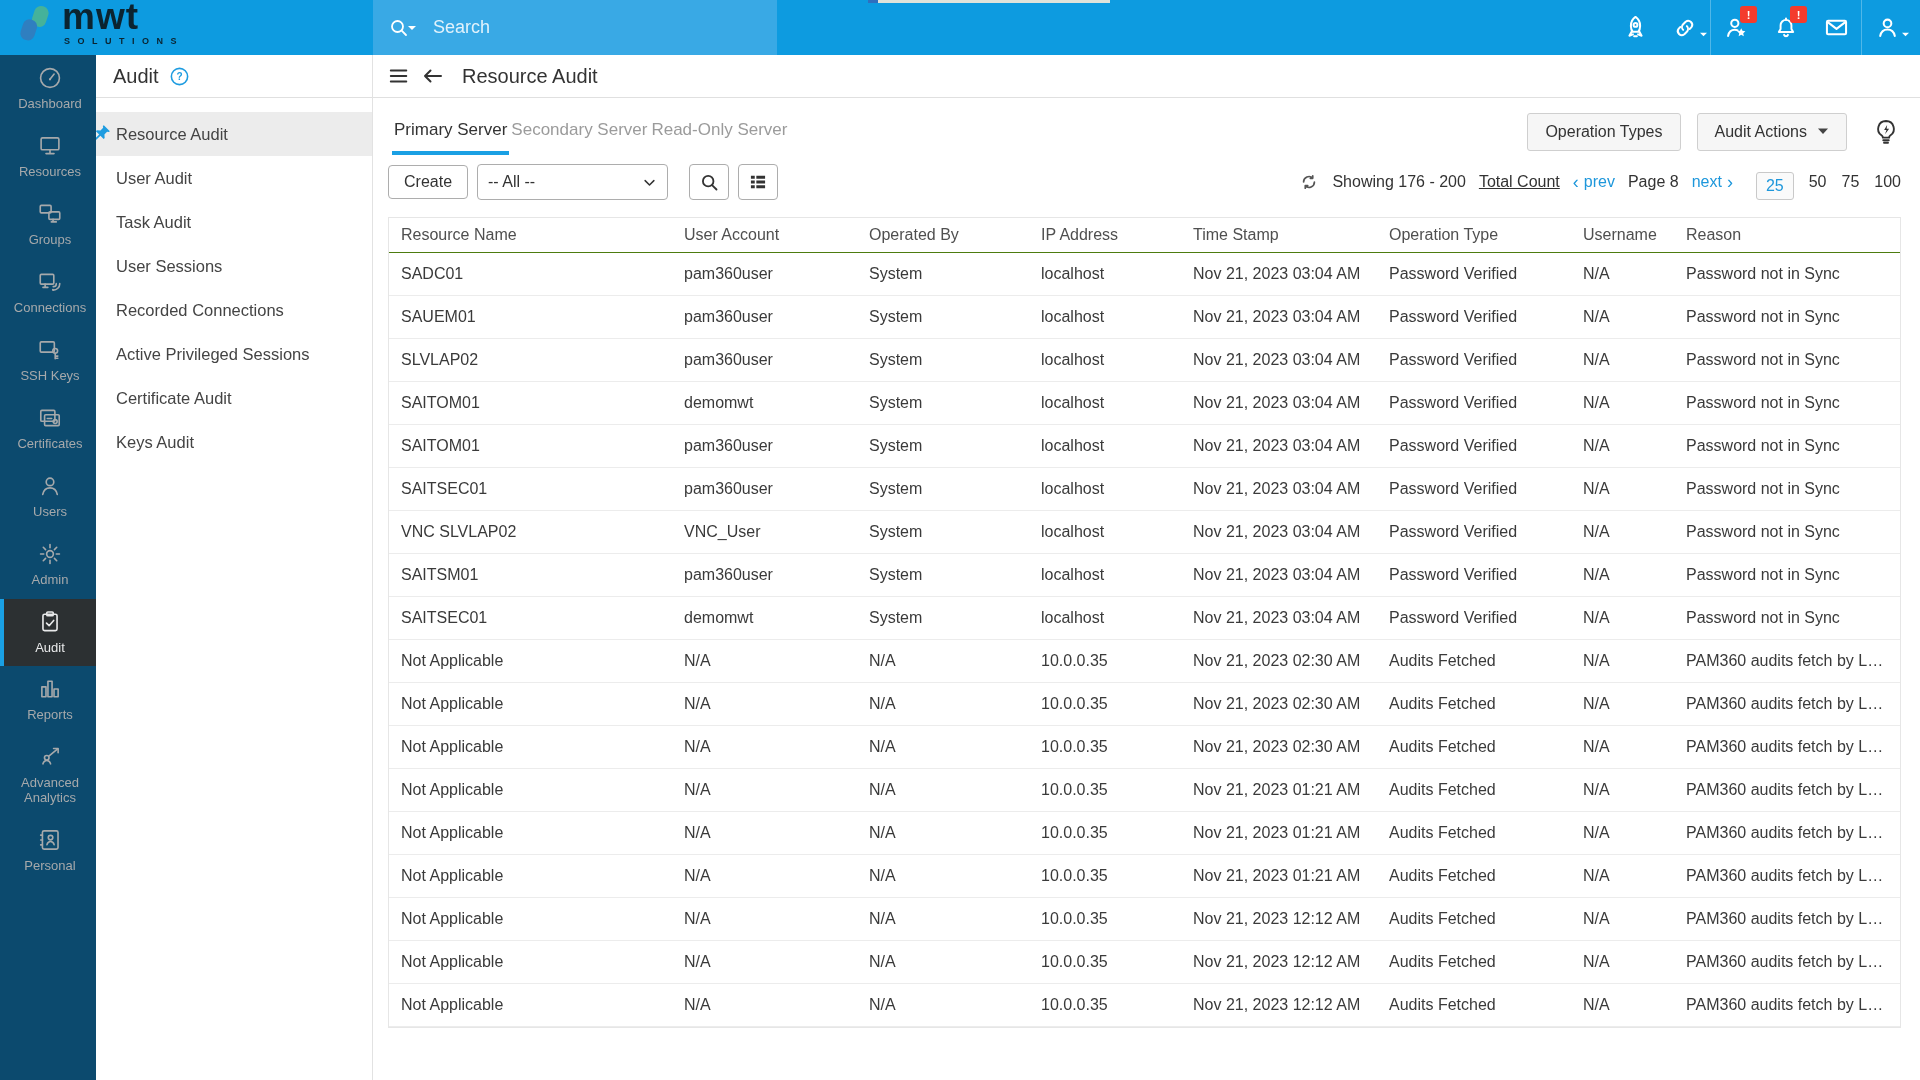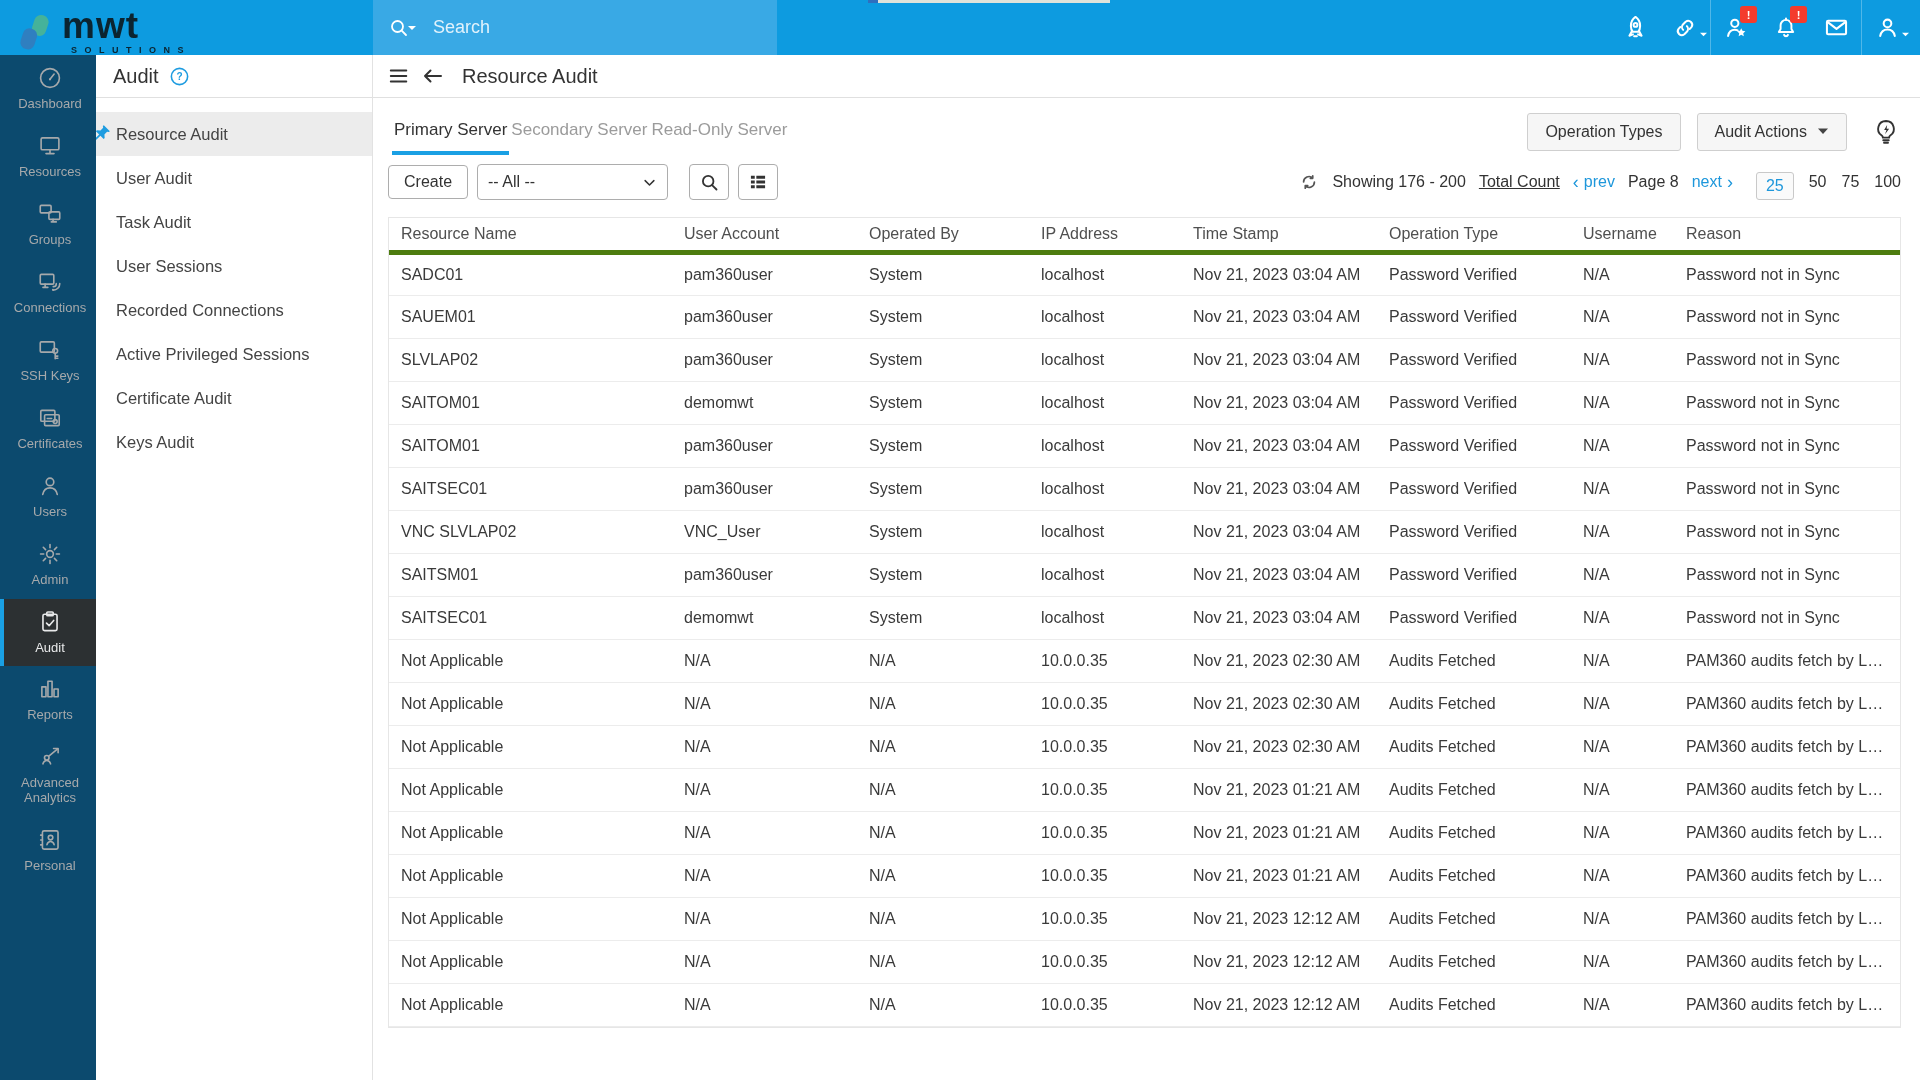--- a/index.html
+++ b/index.html
@@ -1,25 +1,25 @@
 <!DOCTYPE html>
 <html><head>
 <meta charset="utf-8">
 <style>
   * { box-sizing: border-box; margin: 0; padding: 0; }
   html,body { width:1920px; height:1080px; overflow:hidden; background:#fff;
     font-family:"Liberation Sans","DejaVu Sans",sans-serif; }
 
   
   .topbar { position:absolute; left:0; top:0; width:1920px; height:55px; background:#0D9BE0; z-index:5; }
-  .brand { position:absolute; left:0; top:0; width:305px; height:55px; display:flex; align-items:flex-end; padding-left:12px; }
+  .brand { position:absolute; left:0; top:0; width:305px; height:55px; display:flex; align-items:flex-start; padding-left:12px; }
   .brand-leaves { width:46px; height:46px; margin-right:4px; }
   .brand-text { display:flex; flex-direction:column; line-height:1; }
   .brand-name { font-size:37px; font-weight:bold; color:#0B2430; letter-spacing:1px; margin-top:-2px; }
-  .brand-tagline { font-size:9px; font-weight:bold; color:#0B2430; letter-spacing:7.5px; margin-top:2px; margin-left:9px; }
+  .brand-tagline { font-size:9px; font-weight:bold; color:#0B2430; letter-spacing:7.5px; margin-top:2px; margin-left:2px; }
   .search-strip { position:absolute; left:373px; top:0; width:404px; height:55px; background:#39A9E5; display:flex; align-items:center; padding:0 14px; }
   .search-strip svg { flex:0 0 auto; }
   .search-input { background:transparent; border:none; outline:none; color:#4c1d95; font-size:18px; margin-left:16px; width:300px; font-family:inherit; }
   .search-input::placeholder { color:#EAF6FD; opacity:.95; }
   .tb-caret { margin-left:-4px; }
   .top-artifact { position:absolute; left:868px; top:0; width:242px; height:3px; background:#DFE3DA; border-left:10px solid #2F6FBE; }
   .topbar-icons { position:absolute; right:8px; top:0; height:55px; display:flex; align-items:center; }
   .tb-item { position:relative; width:50px; height:55px; display:flex; align-items:center; justify-content:center; color:#fff; cursor:pointer; }
   .tb-sep { width:1px; height:55px; background:rgba(255,255,255,.28); }
   .tb-badge { position:absolute; top:6px; right:4px; min-width:17px; height:17px; background:#F43B2D; color:#fff;
@@ -67,21 +67,21 @@
   .pager .link { color:#1E97DB; cursor:pointer; display:flex; align-items:center; gap:5px; }
   .pager .angle { font-size:18px; line-height:1; }
   .total-count { text-decoration:underline; cursor:pointer; }
   .sizes { display:flex; align-items:center; gap:15px; margin-left:10px; }
   .size { cursor:pointer; color:#333; }
   .size.active { color:#1E97DB; border:1px solid #C9C9C9; background:#FAFAFA; border-radius:3px; padding:4px 9px;margin-top:8px; }
 
   .table-wrap { margin:17px 19px 0 15px; border:1px solid #E6E6E6; border-top:none; }
   table { width:100%; border-collapse:collapse; table-layout:fixed; }
   th { text-align:left; font-weight:normal; color:#4F4F4F; font-size:16px; height:35px; padding:0 8px 0 12px;
-    border-top:1px solid #E6E6E6; border-bottom:5px solid #4d7c0f; white-space:nowrap; }
+    border-top:1px solid #E6E6E6; border-bottom:1px solid #4d7c0f; white-space:nowrap; }
   td { height:43px; font-size:16px; color:#3A3A3A; padding:0 8px 0 12px; border-bottom:1px solid #ECECEC;
     white-space:nowrap; overflow:hidden; text-overflow:ellipsis; }
   tr { background:#fff; }
 
   svg.stroked { fill:none; stroke:currentColor; stroke-width:1.5; stroke-linecap:round; stroke-linejoin:round; }
   svg.stroked-bold { fill:none; stroke:currentColor; stroke-width:1.8; stroke-linecap:round; stroke-linejoin:round; }
 </style>
 </head>
 <body>
 

